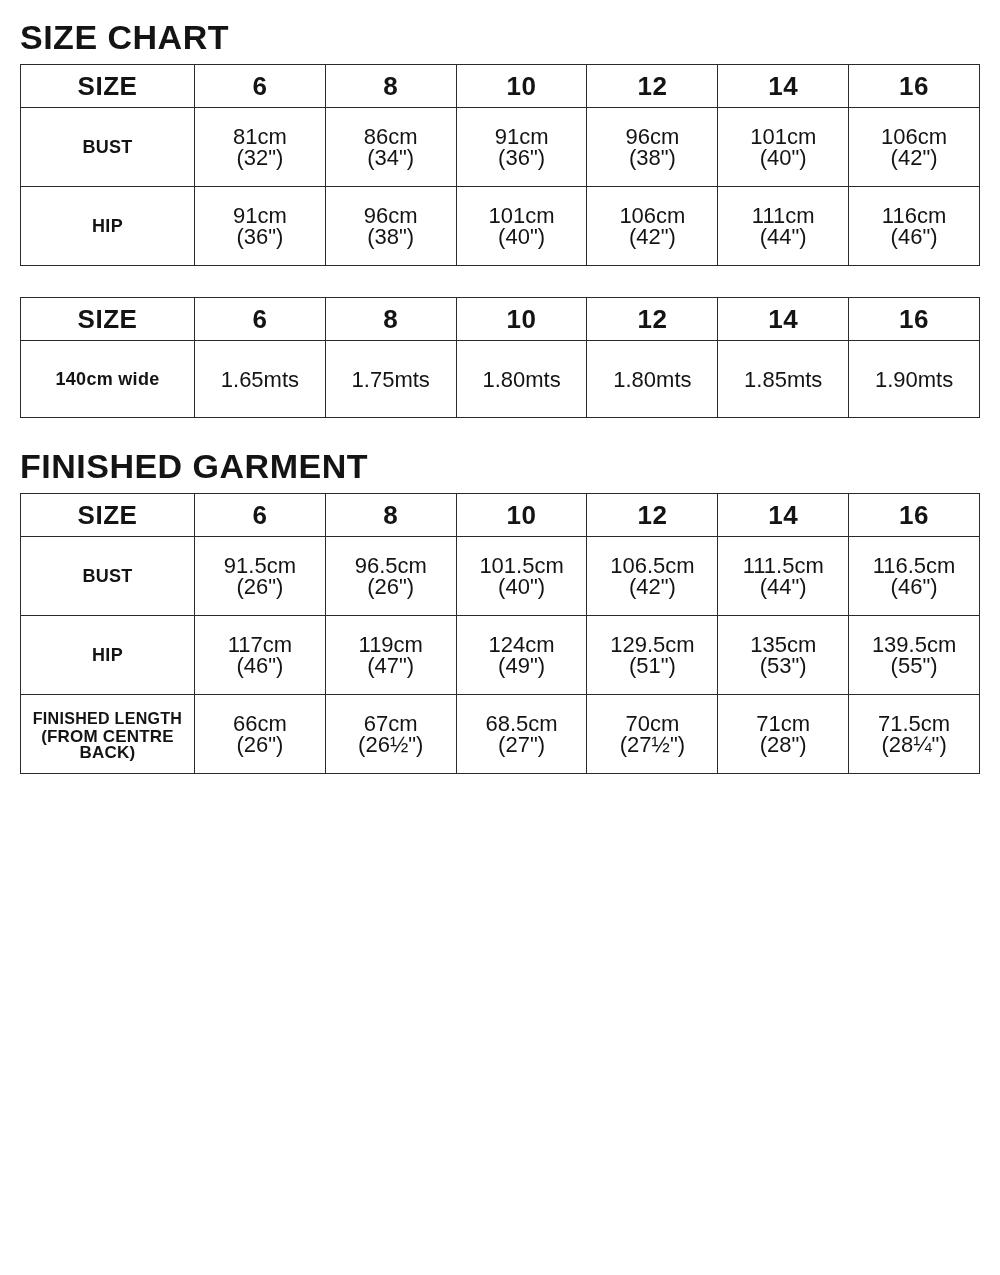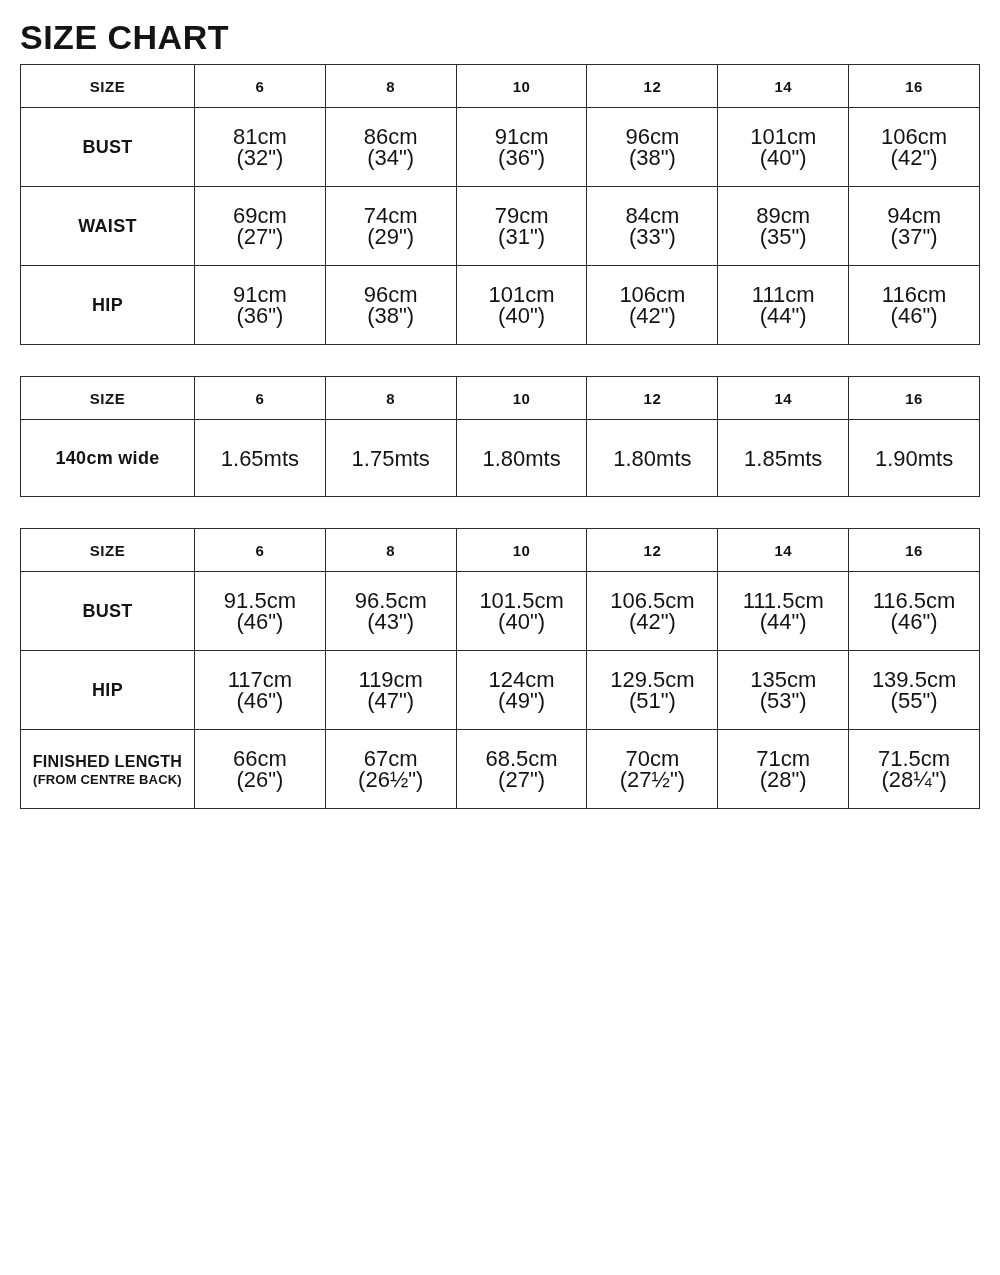--- a/index.html
+++ b/index.html
@@ -37,33 +37,33 @@
     border: 1.5px solid #2b2b2b;
     padding: 0;
     text-align: center;
     vertical-align: middle;
     background: #ffffff;
   }
   tr.hrow { height: 43px; }
   tr.drow { height: 79px; }
   tr.drow-short { height: 77px; }
   .hcell {
-    font-size: 15px;
+    font-size: 26px;
     font-weight: 700;
     letter-spacing: 0.5px;
   }
   .cell {
     font-size: 22px;
     font-weight: 400;
     line-height: 21px;
     white-space: pre-line;
   }
   .rlabel { font-size: 18px; font-weight: 700; letter-spacing: 0.3px; margin-left: 14px; }
   .rlabel .lab { display: block; line-height: 21px; }
-  .rlabel .sub { display: block; font-size: 13px; font-weight: 700; line-height: 16px; letter-spacing: 0.2px; }
+  .rlabel .sub { display: block; font-size: 17px; font-weight: 700; line-height: 16px; letter-spacing: 0.2px; }
   .rlabel .sub:empty { display: none; }
   .rlabel.two-line { font-size: 16px; }
 </style>
 </head>
 <body>
 
 <main class="doc">
 
   <section class="section">
     <h1 class="title">SIZE CHART</h1>
@@ -102,38 +102,20 @@
 (36")</td>
           <td class="cell">96cm
 (38")</td>
           <td class="cell">101cm
 (40")</td>
           <td class="cell">106cm
 (42")</td>
         </tr>
         <tr class="drow">
           <th class="rlabel">
-            <span class="lab">WAIST</span>
-
-          </th>
-          <td class="cell">69cm
-(27")</td>
-          <td class="cell">74cm
-(29")</td>
-          <td class="cell">79cm
-(31")</td>
-          <td class="cell">84cm
-(33")</td>
-          <td class="cell">89cm
-(35")</td>
-          <td class="cell">94cm
-(37")</td>
-        </tr>
-        <tr class="drow">
-          <th class="rlabel">
             <span class="lab">HIP</span>
 
           </th>
           <td class="cell">91cm
 (36")</td>
           <td class="cell">96cm
 (38")</td>
           <td class="cell">101cm
 (40")</td>
           <td class="cell">106cm
@@ -180,20 +162,21 @@
           <td class="cell">1.80mts</td>
           <td class="cell">1.80mts</td>
           <td class="cell">1.85mts</td>
           <td class="cell">1.90mts</td>
         </tr>
       </tbody>
     </table>
   </section>
 
   <section class="section">
+    <h1 class="title">FINISHED GARMENT</h1>
     <table class="grid">
       <colgroup>
           <col class="c0">
           <col>
           <col>
           <col>
           <col>
           <col>
           <col>
         </colgroup>
@@ -208,23 +191,23 @@
           <th class="hcell">16</th>
         </tr>
       </thead>
       <tbody>
         <tr class="drow">
           <th class="rlabel">
             <span class="lab">BUST</span>
 
           </th>
           <td class="cell">91.5cm
-(46")</td>
+(26")</td>
           <td class="cell">96.5cm
-(43")</td>
+(26")</td>
           <td class="cell">101.5cm
 (40")</td>
           <td class="cell">106.5cm
 (42")</td>
           <td class="cell">111.5cm
 (44")</td>
           <td class="cell">116.5cm
 (46")</td>
         </tr>
         <tr class="drow">

